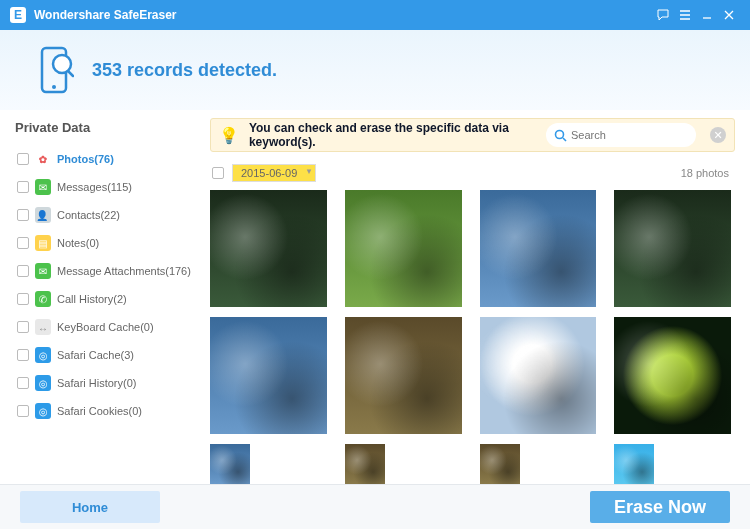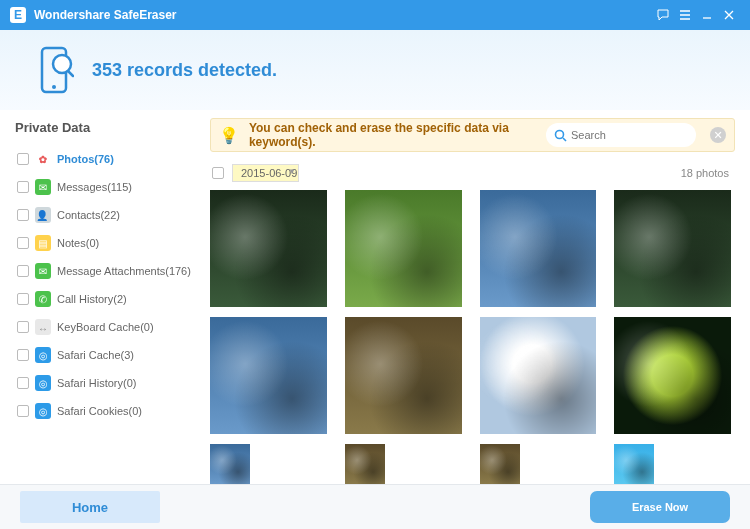--- a/index.html
+++ b/index.html
@@ -19,50 +19,50 @@
 .sidebar { width: 210px; padding: 10px 15px; }
 .sidebar-title { color: #555; font-weight: 600; font-size: 13px; margin-bottom: 10px; }
 .side-item { display: flex; align-items: center; padding: 6px 2px; font-size: 11px; color: #666; cursor: pointer; gap: 6px; }
 .side-item.selected { color: #2f8cd6; font-weight: 600; }
 .cb { width: 12px; height: 12px; border: 1px solid #bbb; border-radius: 2px; background: #fff; flex: 0 0 auto; }
 .ico { width: 16px; height: 16px; border-radius: 3px; display: flex; align-items: center; justify-content: center; font-size: 10px; color: #fff; flex: 0 0 auto; }
 
 .main { flex: 1; padding: 8px 15px 0 0; display: flex; flex-direction: column; overflow: hidden; }
 .tipbar { background: #fff6e0; border: 1px solid #f2e3b6; height: 36px; border-radius: 3px; display: flex; align-items: center; padding: 0 8px; gap: 10px; }
 .tipbar .bulb { color: #f5a623; font-size: 16px; }
-.tipbar .tiptext { font-size: 12px; color: #a16207; font-weight: 600; flex: 1; }
+.tipbar .tiptext { font-size: 12px; color: #0f172a; font-weight: 600; flex: 1; }
 .tipbar .searchwrap { display: flex; align-items: center; background: #fff; border-radius: 12px; height: 24px; padding: 0 8px; width: 150px; }
 .tipbar .searchwrap svg { flex: 0 0 auto; }
 .tipbar input { border: none; outline: none; font-size: 11px; width: 90px; color: #666; margin-left: 4px; background: transparent; }
 .tipbar .clear { width: 16px; height: 16px; border-radius: 50%; background: #d0d0d0; color: #fff; display: flex; align-items: center; justify-content: center; font-size: 11px; cursor: pointer; margin-left: 4px; }
 
 .daterow { display: flex; align-items: center; margin: 12px 0 8px 0; gap: 8px; }
 .daterow .cb { margin-left: 2px; }
-.datepick { border: 1px solid #ddd; background: #fef9c3; font-size: 11px; color: #666; padding: 2px 1px 2px 8px; position: relative; cursor: pointer; }
+.datepick { border: 1px solid #ddd; background: #fde047; font-size: 11px; color: #666; padding: 2px 18px 2px 8px; position: relative; cursor: pointer; }
 .datepick::after { content: "▾"; position: absolute; right: 4px; top: 1px; font-size: 9px; color: #999; }
 .photocount { margin-left: auto; font-size: 11px; color: #888; margin-right: 6px; }
 
 .grid { display: grid; grid-template-columns: repeat(4, 1fr); gap: 18px; padding-right: 4px; overflow: hidden; }
 .thumb { aspect-ratio: 1/1; background: #2a6aa0; position: relative; overflow: hidden; }
 .thumb::before { content: ""; position: absolute; inset: 0; background:
   radial-gradient(circle at 30% 40%, rgba(255,255,255,0.3), transparent 40%),
   radial-gradient(circle at 70% 70%, rgba(0,0,0,0.4), transparent 50%);
 }
 .t-dark { background: linear-gradient(#1a2a1a, #3a5a3a); }
 .t-green { background: linear-gradient(#4a7a2a, #7aaa4a); }
 .t-blue { background: linear-gradient(#3a6a9a, #6a9aca); }
 .t-brown { background: linear-gradient(#5a4a2a, #8a7a4a); }
 .t-white { background: radial-gradient(circle at 45% 40%, #fff 20%, #b0c8e0 55%); }
 .t-frog { background: radial-gradient(circle at 50% 50%, #b8e038 25%, #0a1a0a 60%); }
 .t-sky { background: linear-gradient(#38b0e8, #5ac8f0); }
 .lastrow { height: 40px; overflow: hidden; }
 
 .footer { height: 45px; background: #f6f8fa; border-top: 1px solid #e4e8ec; display: flex; align-items: center; padding: 0 20px; }
 .btn-home { background: #d7e9fb; color: #2f8cd6; font-weight: 600; font-size: 13px; border: none; width: 140px; height: 32px; cursor: pointer; border-radius: 2px; }
-.btn-erase { background: #59aee8; color: #fff; font-weight: 600; font-size: 11px; border: none; width: 140px; height: 32px; cursor: pointer; border-radius: 7px; margin-left: auto; }
+.btn-erase { background: #59aee8; color: #fff; font-weight: 600; font-size: 18px; border: none; width: 140px; height: 32px; cursor: pointer; border-radius: 2px; margin-left: auto; }
 </style>
 </head>
 <body>
 
 <div class="titlebar">
   <div class="logo-badge">E</div>
   <div class="title">Wondershare SafeEraser</div>
   <div class="spacer"></div>
   <div class="win-btn">
     <svg width="14" height="14" viewBox="0 0 14 14">

